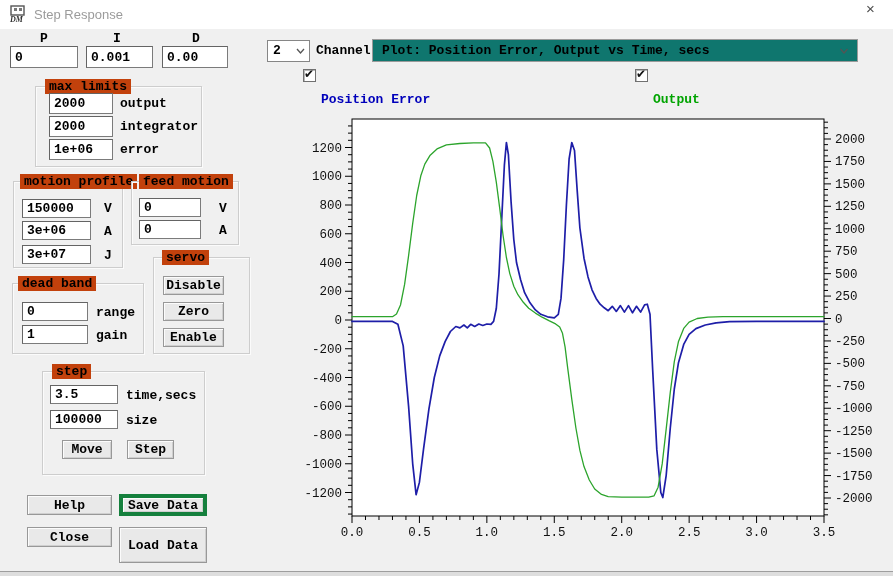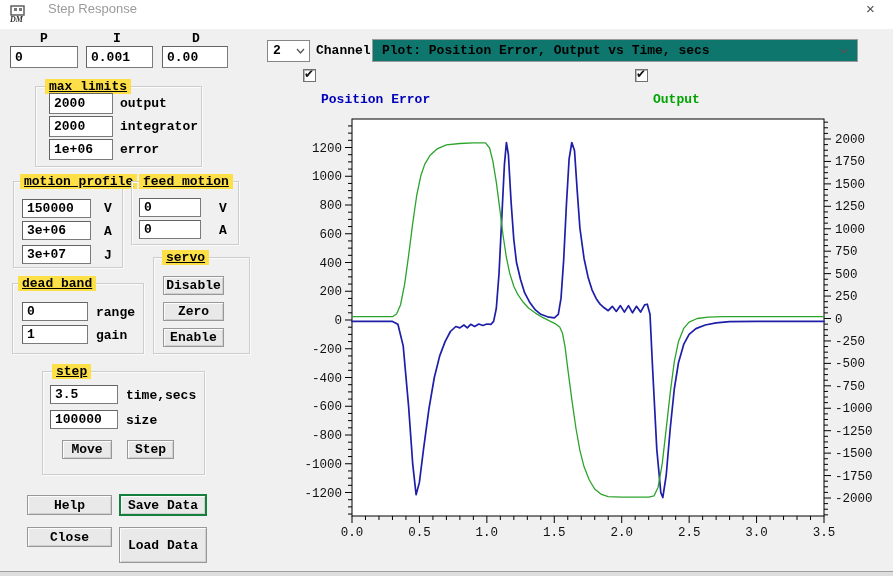--- a/index.html
+++ b/index.html
@@ -2,34 +2,34 @@
 <html><head>
 <meta charset="utf-8">
 <style>
   html,body{margin:0;padding:0;}
   body{background:#c8c8c8;font-family:"Liberation Mono",monospace;}
   #app{position:relative;width:893px;height:576px;background:#f0f0f0;overflow:hidden;
        box-shadow:0 0 0 1px #b4b4b4;}
   
   .titlebar{position:absolute;left:0;top:0;width:893px;height:29px;background:#ffffff;}
   .app-icon{position:absolute;left:8px;top:5px;width:20px;height:19px;}
-  .title-text{position:absolute;left:34px;top:1px;font:13px "Liberation Sans",sans-serif;color:#9b9b9b;margin-left:14px;}
+  .title-text{position:absolute;left:34px;top:7px;font:13px "Liberation Sans",sans-serif;color:#9b9b9b;}
   .close-btn{position:absolute;right:0;top:0;width:45px;height:29px;text-align:center;line-height:29px;
              font:15px "Liberation Sans",sans-serif;color:#4d4d4d;cursor:pointer;}
   
   .flabel{position:absolute;font:700 13px "Liberation Mono",monospace;color:#000;white-space:pre;}
   .tfield{position:absolute;background:#fff;border:1px solid #7b7b7b;border-top-color:#646464;border-left-color:#646464;
           font:700 13px "Liberation Mono",monospace;color:#000;padding:1px 4px;box-sizing:border-box;outline:none;}
   .groupbox{position:absolute;border:1px solid #cdcdcd;box-shadow:1px 1px 0 #fbfbfb, inset 1px 1px 0 #fbfbfb;}
-  .legend{position:absolute;background:#fde047;padding:0 4px;font:700 13px "Liberation Mono",monospace;white-space:pre;text-decoration:underline;}
+  .legend{position:absolute;background:#c2410c;padding:0 4px;font:700 13px "Liberation Mono",monospace;white-space:pre;}
   .btn{position:absolute;background:#e9e9e9;border:1px solid #989898;
        box-shadow:inset 1px 1px 0 #fcfcfc, inset -1px -1px 0 #cfcfcf;
        font:700 13px "Liberation Mono",monospace;color:#000;text-align:center;cursor:pointer;
        display:flex;align-items:center;justify-content:center;box-sizing:border-box;}
-  .btn.focus{border:2px solid #15803d;}
+  .btn.focus{border:4px solid #15803d;}
   .checkbox{position:absolute;width:13px;height:13px;background:#fff;border:1px solid #707070;
             box-shadow:inset 1px 1px 0 #b8b8b8;box-sizing:border-box;cursor:pointer;}
   .checkbox .mark{position:absolute;left:0px;top:-3px;font:700 12px "DejaVu Sans",sans-serif;color:#111;}
   .combo{position:absolute;background:#fff;border:1px solid #868686;box-sizing:border-box;
          font:700 13px "Liberation Mono",monospace;cursor:pointer;}
   .combo .val{position:absolute;left:5px;top:2px;white-space:pre;}
   .combo svg{position:absolute;right:4px;top:50%;margin-top:-4px;}
   .dropdown{position:absolute;background:#0f766e;border:1px solid #9a9a9a;box-sizing:border-box;
             font:700 13px "Liberation Mono",monospace;cursor:pointer;}
   .dropdown .val{position:absolute;left:9px;top:3px;white-space:pre;}

